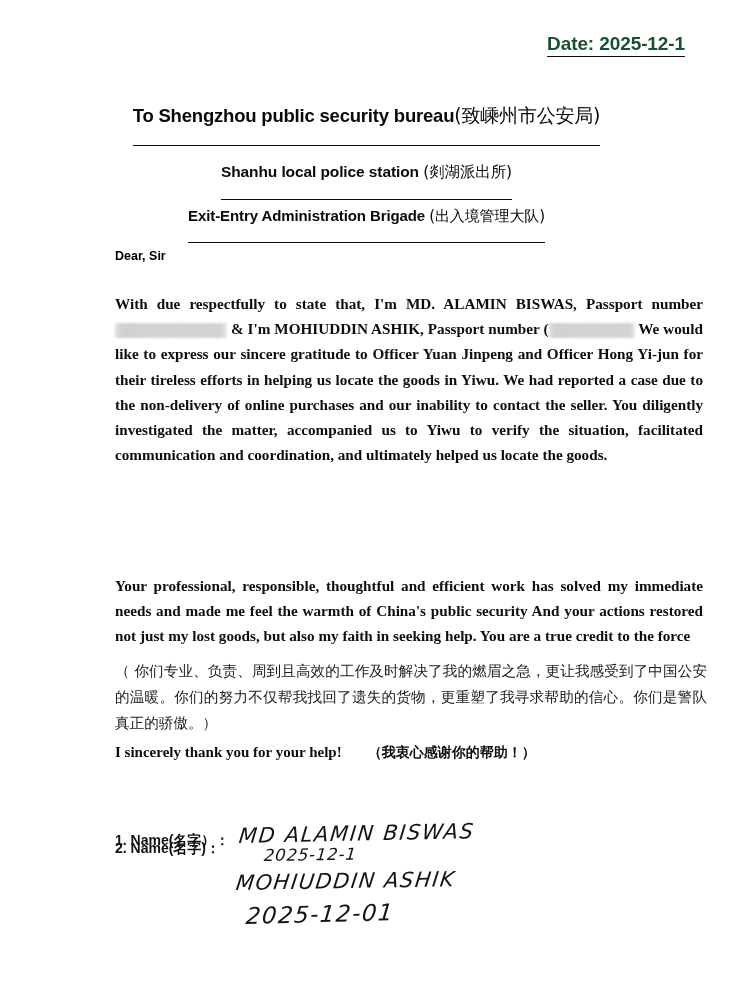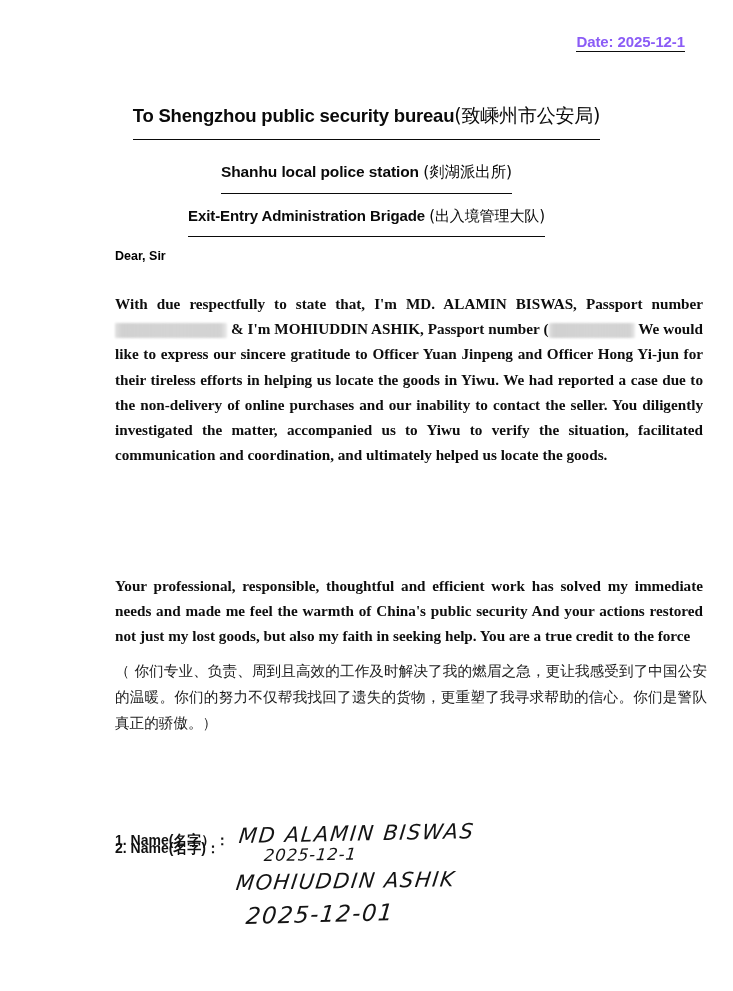--- a/index.html
+++ b/index.html
@@ -22,42 +22,42 @@
     background: #ffffff;
   }
 
   
   .date-line {
     position: absolute;
     top: 33px;
     right: 48px;
     font-family: "Liberation Sans", "DejaVu Sans", sans-serif;
     font-weight: bold;
-    font-size: 15px;
+    font-size: 19px;
     letter-spacing: -0.1px;
-    color: #8b5cf6;
+    color: #14532d;
     border-bottom: 1.6px solid #0d0d0d;
     padding-bottom: 1px;
     white-space: nowrap;
   }
 
   
   .heading-block {
     position: absolute;
     left: 0;
     right: 0;
     text-align: center;
   }
   .heading {
     display: inline-block;
     font-family: "Liberation Sans", "DejaVu Sans", sans-serif;
     font-weight: bold;
     color: #0a0a0a;
     border-bottom: 1.6px solid #0a0a0a;
-    padding-bottom: 10px;
+    padding-bottom: 16px;
     white-space: nowrap;
   }
   .heading .cn {
     font-family: "DejaVu Sans", "Liberation Sans", sans-serif;
     font-weight: 500;
   }
 
   #h-main  { top: 103px; }
   #h-main .heading  { font-size: 18.5px; letter-spacing: -0.2px; }
   #h-main .heading .cn { font-size: 19px; }
@@ -222,20 +222,21 @@
 
   <div class="salutation">Dear, Sir</div>
 
   <div class="para" id="p1"><span>With due respectfully to state that, I'm MD. ALAMIN BISWAS, Passport number </span><span class="redaction r1"></span><span> &amp; I'm MOHIUDDIN ASHIK,    Passport number (</span><span class="redaction r2"></span><span> We would like to express our sincere gratitude to Officer Yuan Jinpeng and Officer Hong Yi-jun for their tireless efforts in helping us locate the goods in Yiwu. We had reported a case due to the non-delivery of online purchases and our inability to contact the seller. You diligently investigated the matter, accompanied us to Yiwu to verify the situation, facilitated communication and coordination, and ultimately helped us locate the goods.</span></div>
 
 
   <div class="para" id="p2">Your professional, responsible, thoughtful and efficient work has solved my immediate needs and made me feel the warmth of China's public security And your actions restored not just my lost goods, but also my faith in seeking help. You are a true credit to the force</div>
 
   <div class="para-cn" id="p2cn">（ 你们专业、负责、周到且高效的工作及时解决了我的燃眉之急，更让我感受到了中国公安的温暖。你们的努力不仅帮我找回了遗失的货物，更重塑了我寻求帮助的信心。你们是警队真正的骄傲。）</div>
 
+  <div class="closing"><span>I sincerely thank you for your help!</span><span class="gap"></span><span class="cn">（我衷心感谢你的帮助！）</span></div>
 
   <div class="sig-row" id="sig1">1. Name(名字）：</div>
   <div class="sig-row" id="sig2">2. Name(名字)：</div>
 
   <div class="handwritten" id="hw-name1">MD ALAMIN  BISWAS</div>
   <div class="handwritten" id="hw-date1">2025-12-1</div>
   <div class="handwritten" id="hw-name2">MOHIUDDIN ASHIK</div>
   <div class="handwritten" id="hw-date2">2025-12-01</div>
 
 </div>

